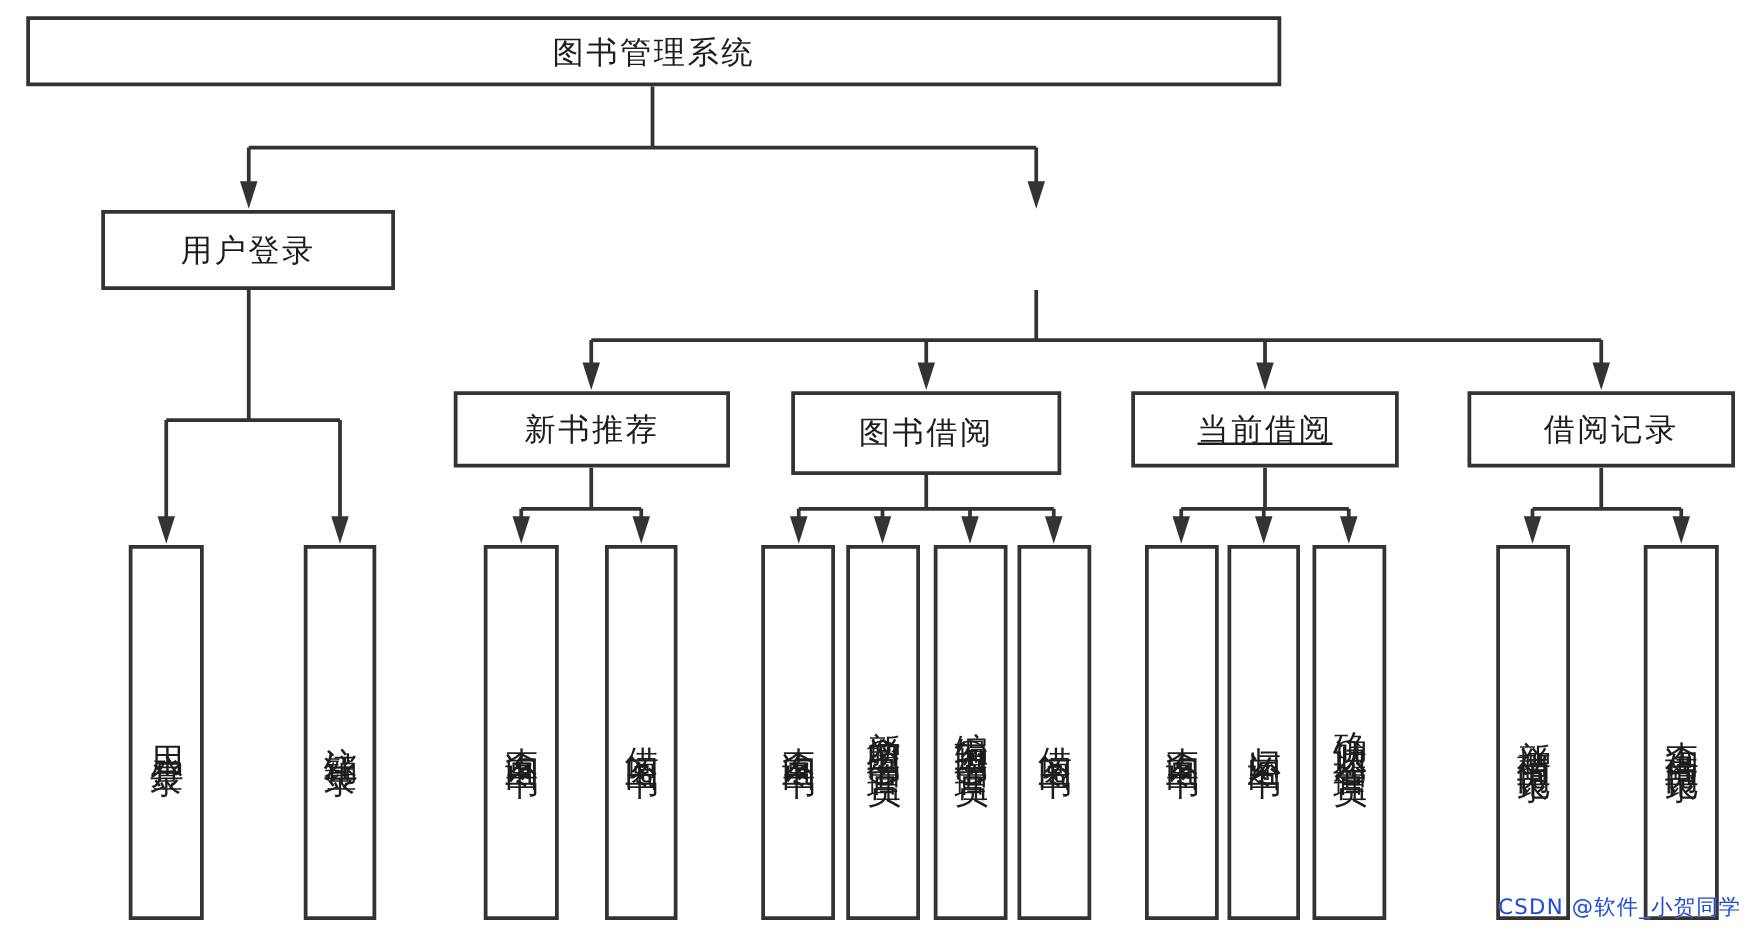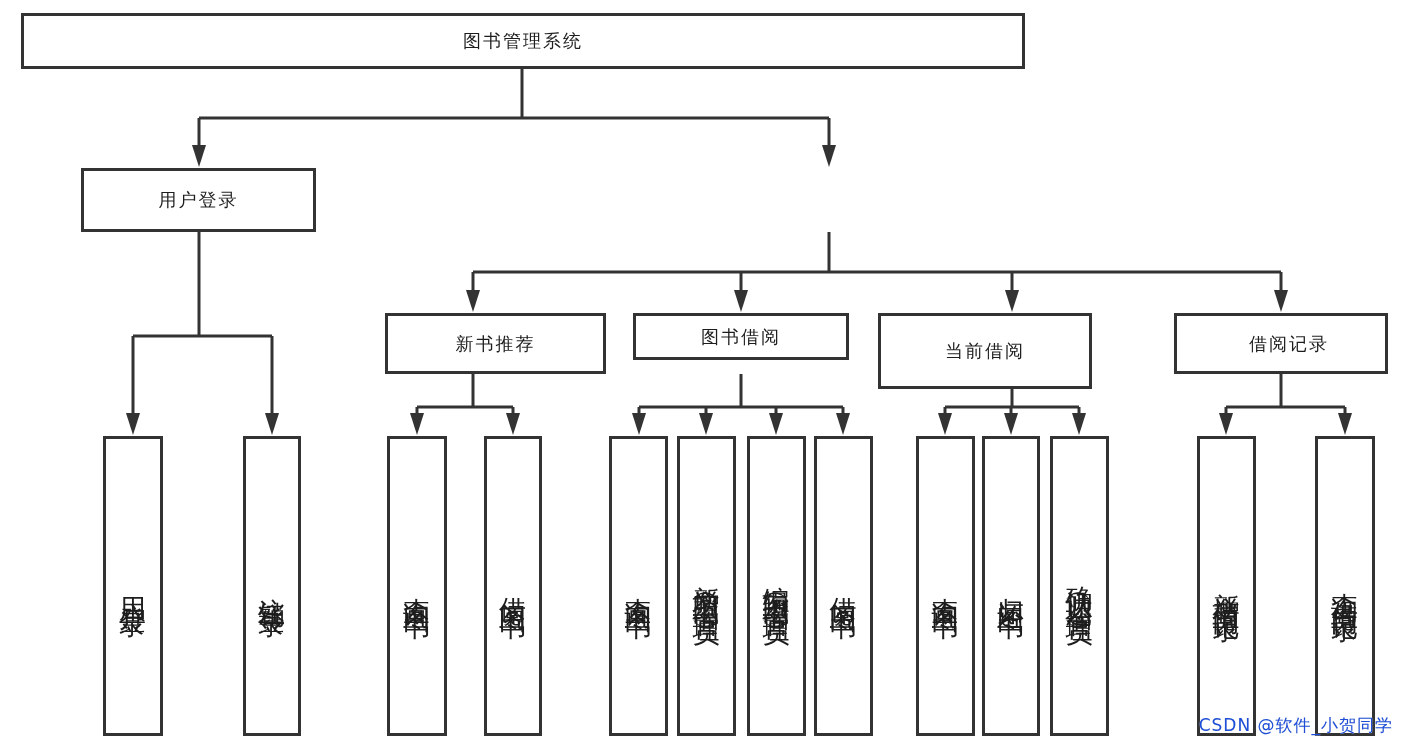--- a/index.html
+++ b/index.html
@@ -25,21 +25,21 @@
     position: absolute;
     box-sizing: border-box;
     background: #ffffff;
     border: 3px solid #333333;
     display: flex;
     align-items: center;
     justify-content: center;
     color: #1d1d1d;
   }
   .node.h span {
-    font-size: 18px;
+    font-size: 25px;
     letter-spacing: 2px;
     line-height: 1;
     white-space: nowrap;
   }
   .node.v span {
     writing-mode: vertical-rl;
     text-orientation: mixed;
     font-size: 27px;
     letter-spacing: 5px;
     line-height: 1;
@@ -135,27 +135,27 @@
   </svg>
 
   <div class="node h" style="left:21px; top:13px; width:1004px; height:56px;">
     <span>图书管理系统</span>
   </div>
 
   <div class="node h" style="left:81px; top:168px; width:235px; height:64px;">
     <span>用户登录</span>
   </div>
 
-  <div class="node h" style="left:363px; top:313px; width:221px; height:61px;margin-left:22px;">
+  <div class="node h" style="left:363px; top:313px; width:221px; height:61px;">
     <span>新书推荐</span>
   </div>
-  <div class="node h" style="left:633px; top:313px; width:216px; height:47px;font-family:Liberation Serif, serif;">
+  <div class="node h" style="left:633px; top:313px; width:216px; height:67px;font-family:Liberation Serif, serif;">
     <span>图书借阅</span>
   </div>
-  <div class="node h" style="left:878px; top:313px; width:214px; height:76px;">
+  <div class="node h" style="left:905px; top:313px; width:214px; height:61px;text-decoration:underline;">
     <span>当前借阅</span>
   </div>
   <div class="node h" style="left:1174px; top:313px; width:214px; height:61px;padding-left:16px;">
     <span>借阅记录</span>
   </div>
 
   <div class="node v" style="left:103px; top:436px; width:60px; height:300px;">
     <span>用户登录</span>
   </div>
   <div class="node v" style="left:243px; top:436px; width:58px; height:300px;">

